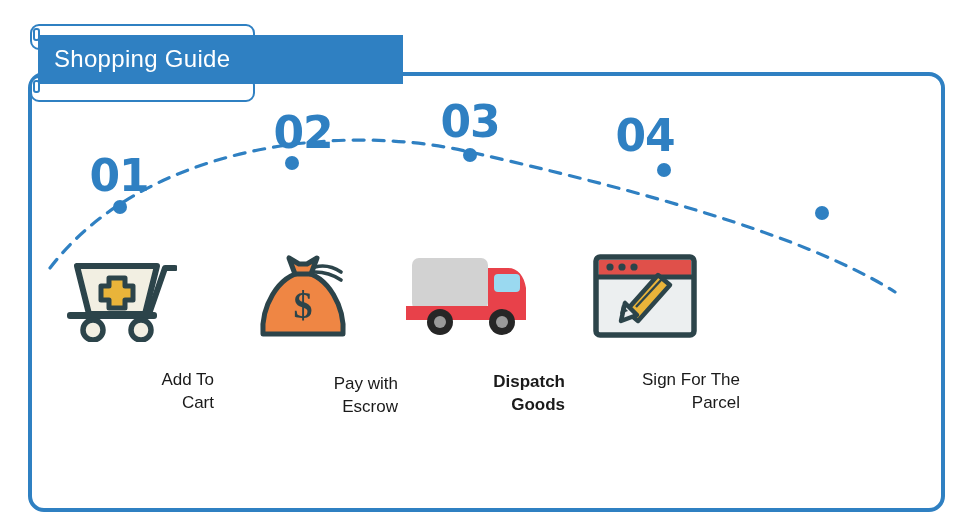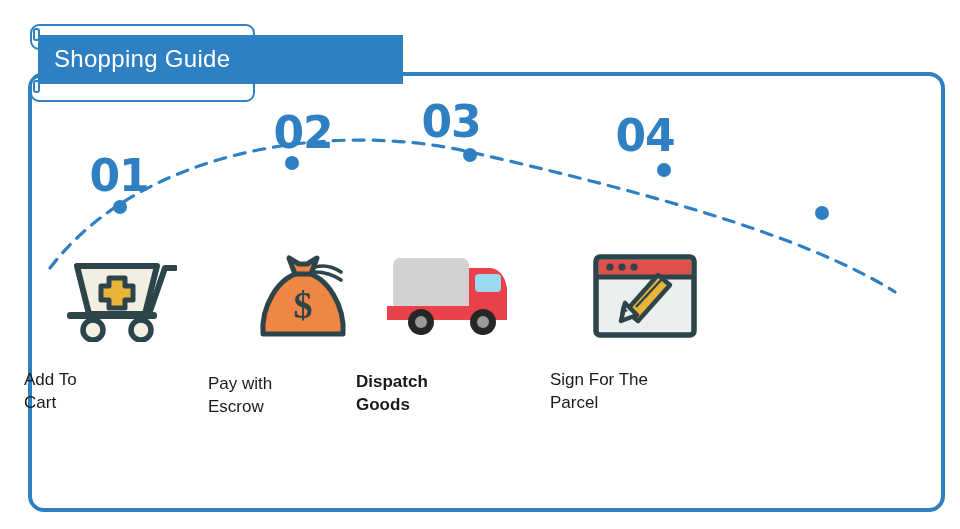--- a/index.html
+++ b/index.html
@@ -83,21 +83,21 @@
     width:190px;
     height:96px;
     top:248px;
     display:flex;
     align-items:center;
     justify-content:center;
   }
   .step-label{
     position:absolute;
     width:190px;
-    text-align:left;
+    text-align:right;
     color:#1a1a1a;
     font-size:17px;
     line-height:23px;
     font-weight:400;
   }
   .step-label .l2{display:block;}
 </style>
 </head>
 <body>
 
@@ -151,21 +151,21 @@
 
         <text x="50" y="68" text-anchor="middle" fill="#2c444a" font-family="Liberation Serif, serif" font-size="38" font-weight="bold">$</text>
       </svg>
     </div>
     <div class="step-label" style="top:372px;">
       <span>Pay with</span>
       <span class="l2">Escrow</span>
     </div>
   </div>
 
-  <div class="step" style="left:356px;">
+  <div class="step" style="left:375px;">
     <div class="step-num" style="top:96px;">03</div>
     <div class="step-icon">
       <svg width="140" height="92" viewBox="0 0 140 92" xmlns="http://www.w3.org/2000/svg">
 
         <rect x="12" y="8" width="76" height="52" rx="7" fill="#d2d2d2"></rect>
 
         <rect x="100" y="44" width="24" height="20" rx="3" fill="#d2d2d2"></rect>
 
         <path d="M6 56 L88 56 L88 18 L108 18 C118 18, 124 26, 126 38 L126 70 L6 70 Z" fill="#e8414a"></path>
 

